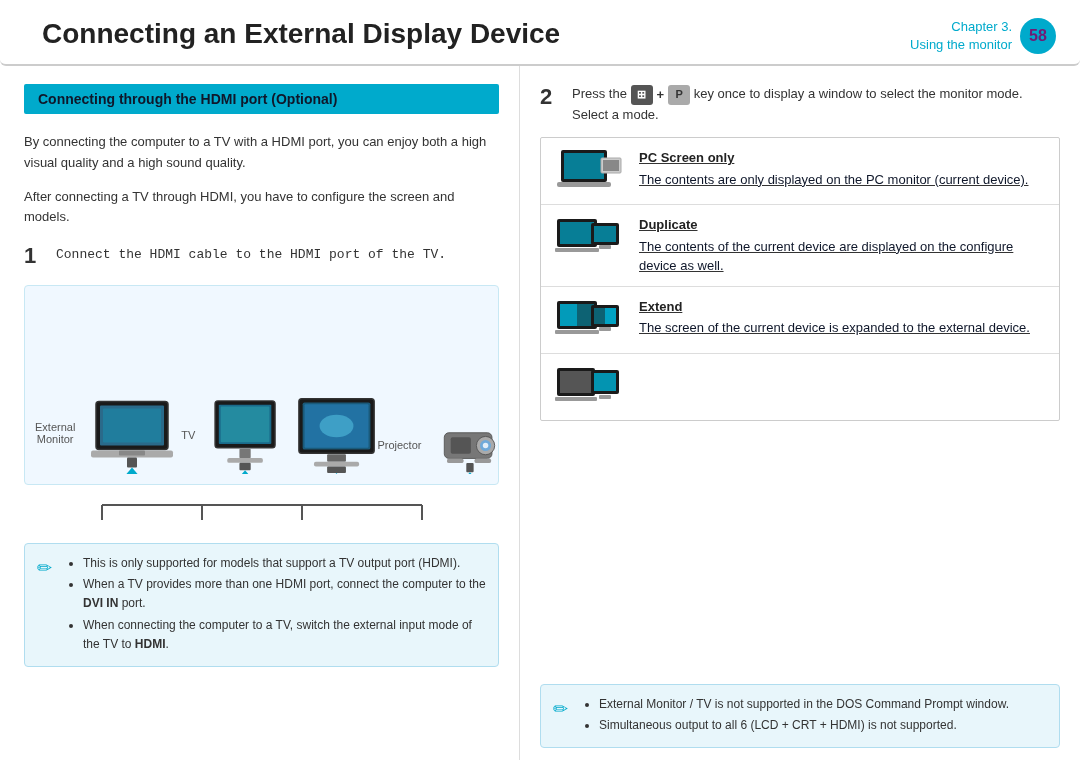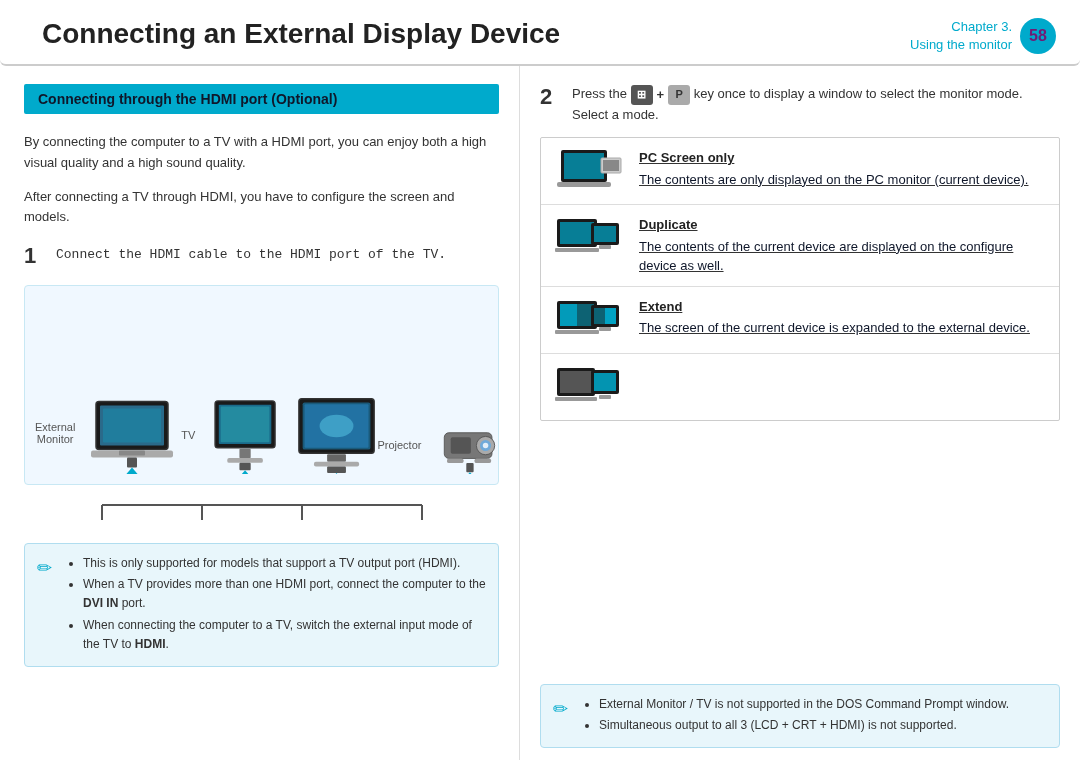--- a/index.html
+++ b/index.html
@@ -481,20 +481,20 @@
         </div>
       </div>
 
     </div>
 
     <div class="right-note">
       <div class="note-icon">✏</div>
       <div class="note-content">
         <ul>
           <li>External Monitor / TV is not supported in the DOS Command Prompt window.</li>
-          <li>Simultaneous output to all 3 (LCD + CRT + HDMI) is not supported.</li>
+          <li>Simultaneous output to all 6 (LCD + CRT + HDMI) is not supported.</li>
         </ul>
       </div>
     </div>
 
   </div>
 
 </div>
 
 </body></html>

